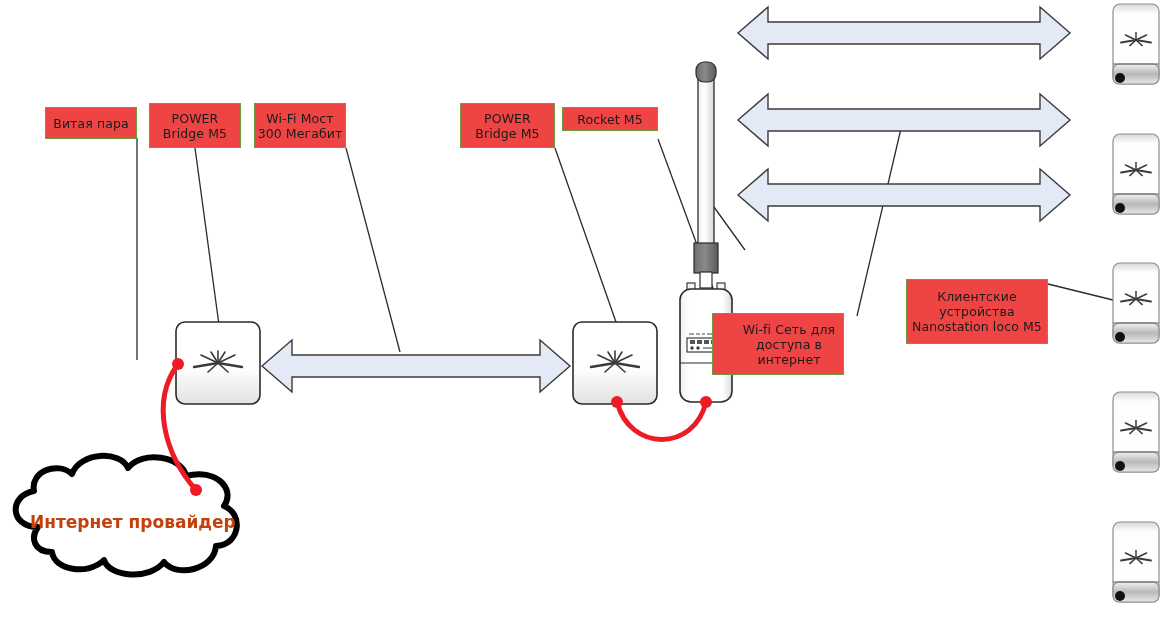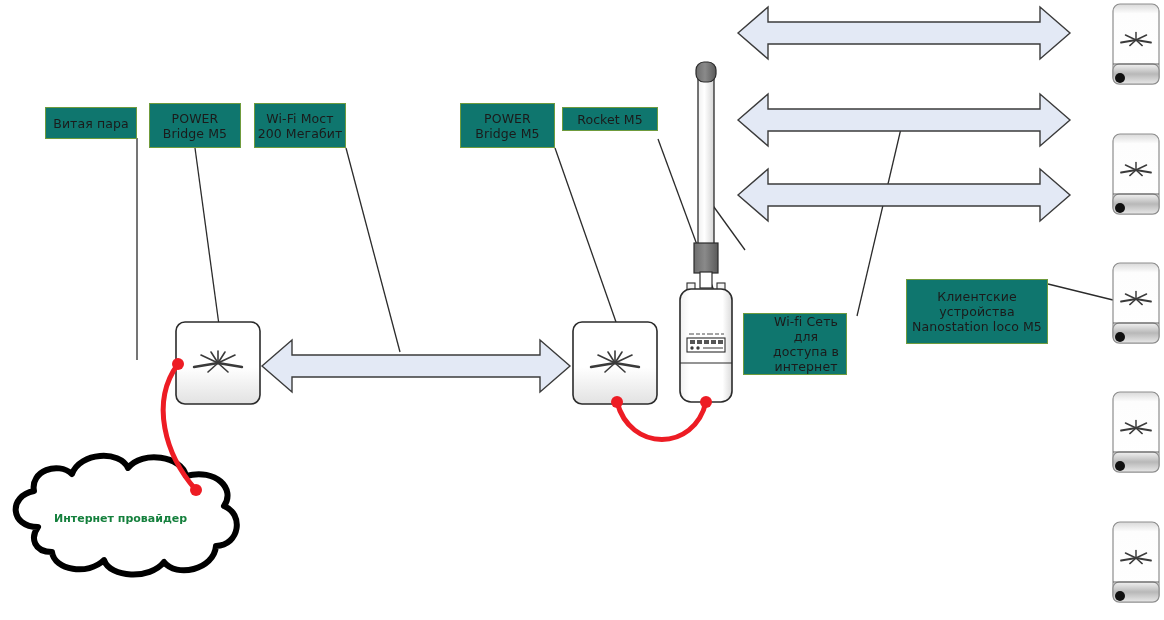--- a/index.html
+++ b/index.html
@@ -2,39 +2,38 @@
 <html><head>
 <meta charset="utf-8">
 <style>
   html,body{margin:0;padding:0;background:#ffffff;}
   body{font-family:"DejaVu Sans",sans-serif;}
   #stage{position:relative;width:1164px;height:620px;background:#ffffff;overflow:hidden;}
   #vector{position:absolute;left:0;top:0;width:1164px;height:620px;}
   .lbl{
     position:absolute;
     box-sizing:border-box;
-    background:#0f766e;
+    background:#ef4444;
     border:1px solid #6f9b3d;
     color:#1b1b1b;
     font-size:12.5px;
     line-height:15px;
     text-align:center;
     display:flex;
     align-items:center;
     justify-content:center;
     white-space:pre-line;
     letter-spacing:.1px;
   }
   .cloud-text{
     position:absolute;
     font-weight:bold;
-    font-size:11px;
-    color:#15803d;
+    font-size:17px;
+    color:#c2410c;
     white-space:nowrap;
-    margin-left:24px;
   }
 </style>
 </head>
 <body>
 
 <div id="stage">
 
   <svg id="vector" viewBox="0 0 1164 620">
     <defs>
       <linearGradient id="panelGrad" x1="0" y1="0" x2="0" y2="1">
@@ -256,29 +255,29 @@
       <circle cx="706" cy="402" r="6"></circle>
     </g>
   </svg>
 
   <div class="lbl" style="left:45px;top:107px;width:92px;height:32px;">Витая пара</div>
 
   <div class="lbl" style="left:149px;top:103px;width:92px;height:45px;">POWER
 Bridge M5</div>
 
   <div class="lbl" style="left:254px;top:103px;width:92px;height:45px;">Wi-Fi Мост
-200 Мегабит</div>
+300 Мегабит</div>
 
   <div class="lbl" style="left:460px;top:103px;width:95px;height:45px;">POWER
 Bridge M5</div>
 
   <div class="lbl" style="left:562px;top:107px;width:96px;height:24px;">Rocket M5</div>
 
 
-  <div class="lbl" style="left:743px;top:313px;width:104px;height:62px;padding-left:22px;">Wi-fi Сеть для
+  <div class="lbl" style="left:712px;top:313px;width:132px;height:62px;padding-left:22px;">Wi-fi Сеть для
 доступа в
 интернет</div>
 
   <div class="lbl" style="left:906px;top:239px;width:142px;height:65px;margin-top:40px;">Клиентские
 устройства
 Nanostation loco M5</div>
 
   <div class="cloud-text" style="left:30px;top:512px;">Интернет провайдер</div>
 
 </div>

